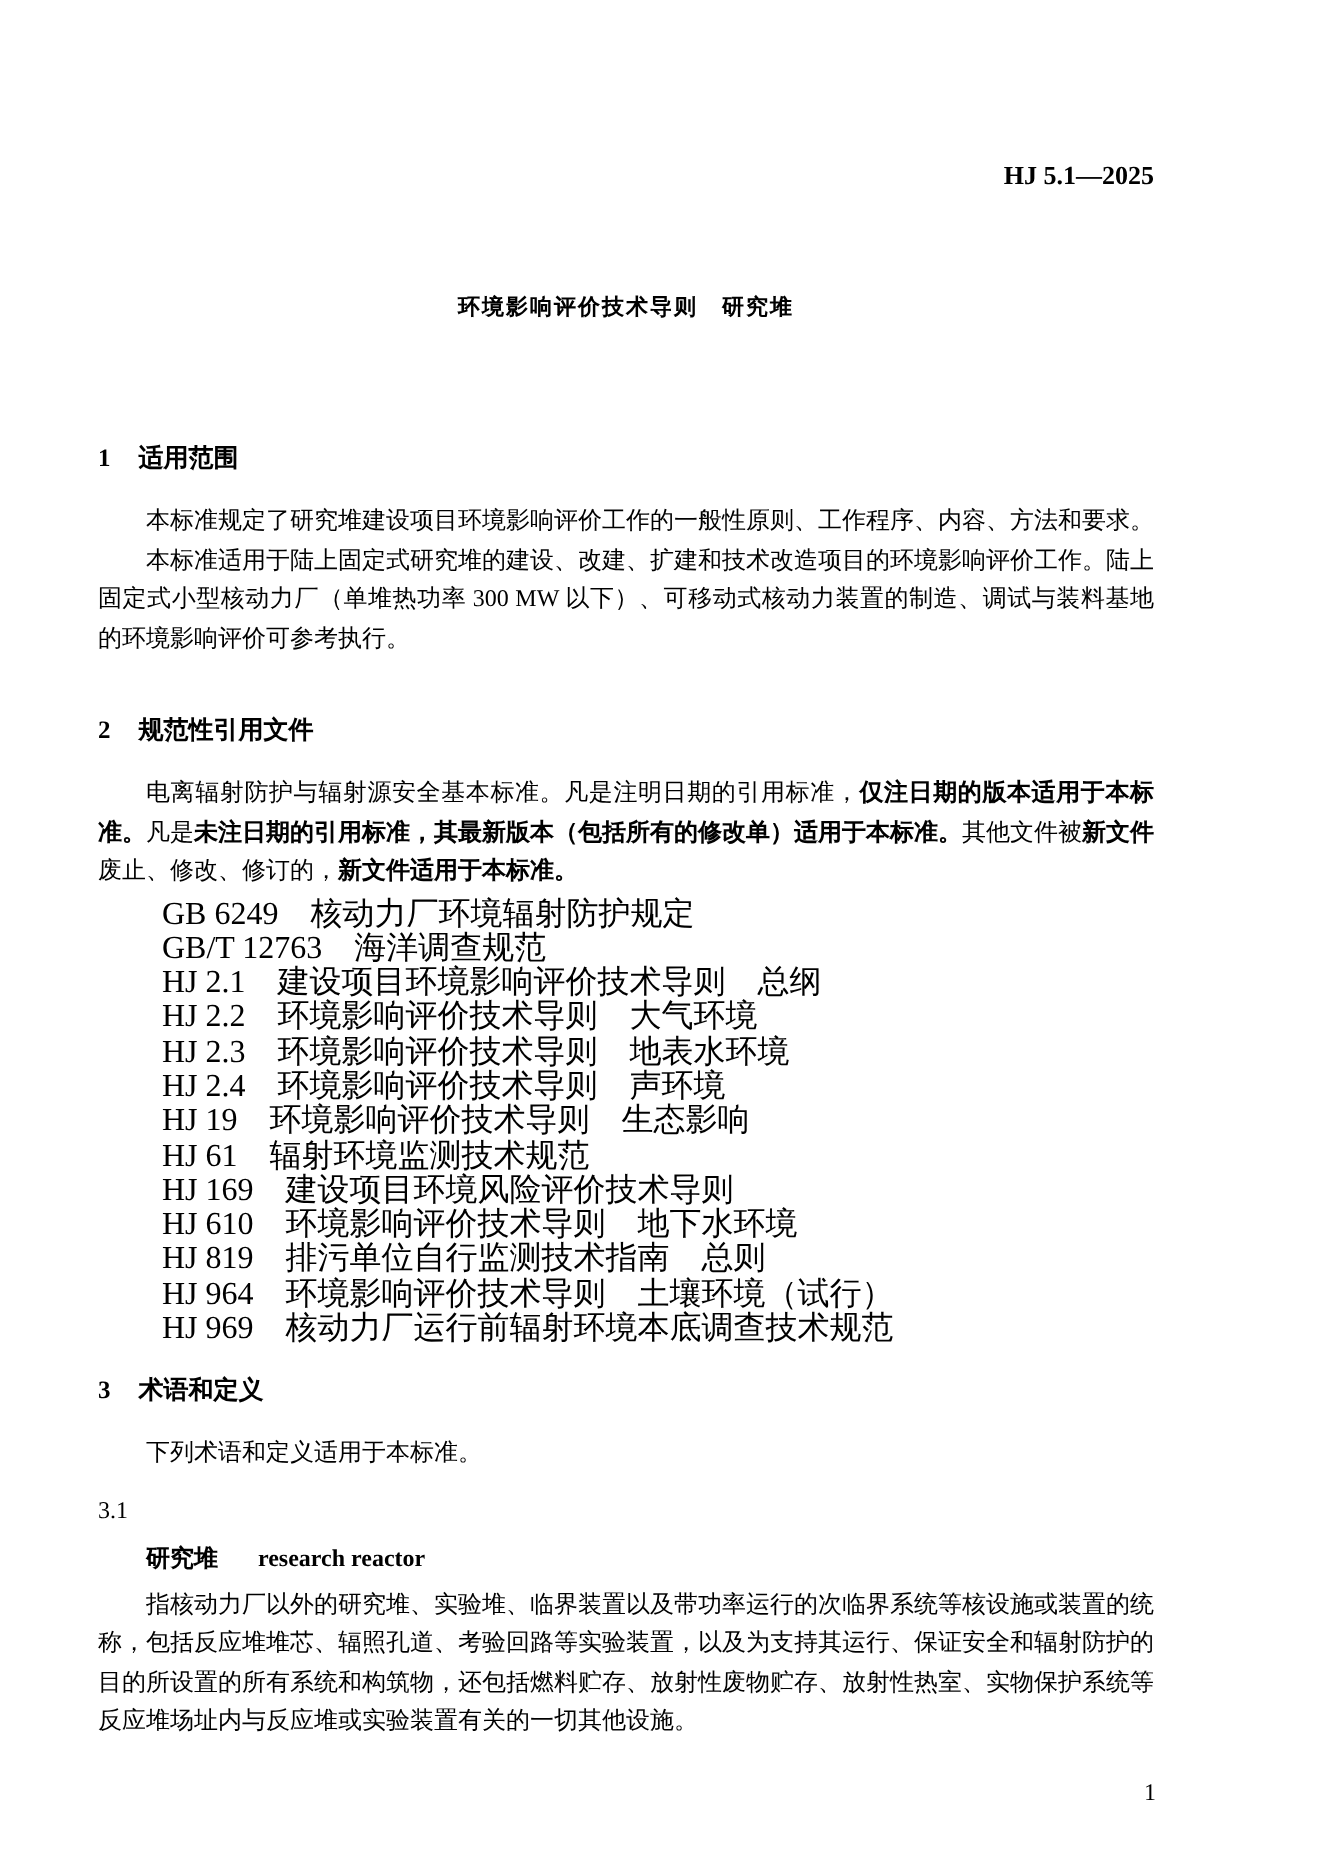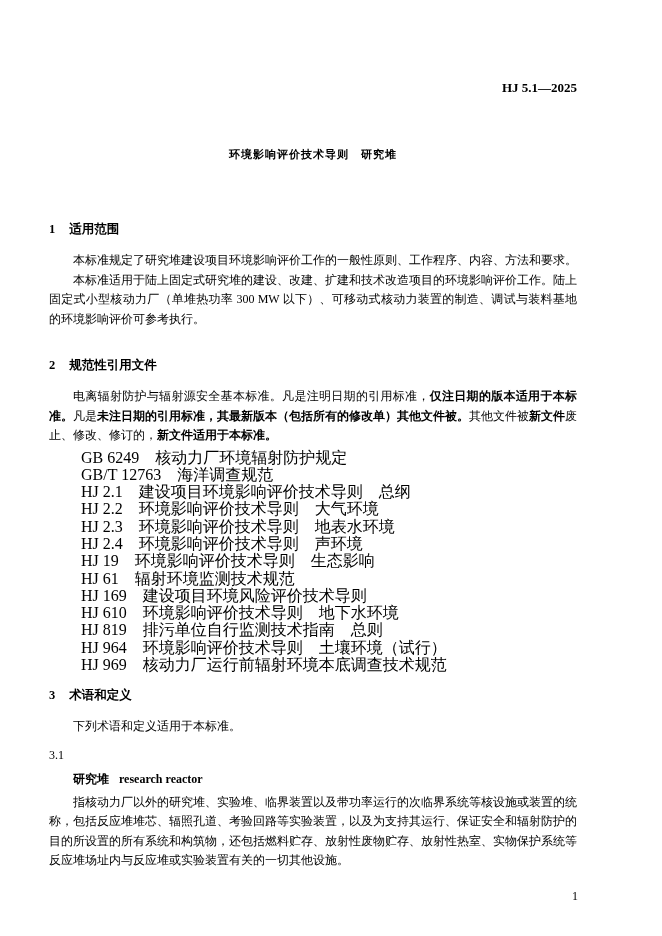--- a/index.html
+++ b/index.html
@@ -74,21 +74,21 @@
     font-size: 12px;
     line-height: 18px;
   }
   .term-heading {
     margin-top: 6px;
     padding-left: 2em;
     font-size: 12px;
     font-weight: bold;
     line-height: 18px;
   }
-  .term-heading .term-en { margin-left: 10px; text-align: center; }
+  .term-heading .term-en { margin-left: 20px; text-align: center; }
 
   .term-def { margin-top: 5px; }
 
   .page-number {
     position: absolute;
     right: 84px;
     bottom: 32px;
     font-size: 12px;
   }
 </style>
@@ -106,21 +106,21 @@
       <span class="sec-num">1</span><span>适用范围</span>
     </div>
     <p class="para">本标准规定了研究堆建设项目环境影响评价工作的一般性原则、工作程序、内容、方法和要求。</p>
     <p class="para tight">本标准适用于陆上固定式研究堆的建设、改建、扩建和技术改造项目的环境影响评价工作。陆上固定式小型核动力厂（单堆热功率 300 MW 以下）、可移动式核动力装置的制造、调试与装料基地的环境影响评价可参考执行。</p>
 
     <div class="sec-heading s2">
       <span class="sec-num">2</span><span>规范性引用文件</span>
     </div>
     <p class="para">
       
-    <span>电离辐射防护与辐射源安全基本标准。凡是注明日期的引用标准，</span><span class="bold">仅注日期的版本适用于本标准。</span><span>凡是</span><span class="bold">未注日期的引用标准，其最新版本（包括所有的修改单）其他文件被。</span><span>其他文件被</span><span class="bold">新文件</span><span>废止、修改、修订的，</span><span class="bold">新文件适用于本标准。</span></p>
+    <span>电离辐射防护与辐射源安全基本标准。凡是注明日期的引用标准，</span><span class="bold">仅注日期的版本适用于本标准。</span><span>凡是</span><span class="bold">未注日期的引用标准，其最新版本（包括所有的修改单）适用于本标准。</span><span>其他文件被</span><span class="bold">新文件</span><span>废止、修改、修订的，</span><span class="bold">新文件适用于本标准。</span></p>
     <ul class="ref-list">
 
     <li class="ref-item">GB 6249　核动力厂环境辐射防护规定</li>
         <li class="ref-item">GB/T 12763　海洋调查规范</li>
         <li class="ref-item">HJ 2.1　建设项目环境影响评价技术导则　总纲</li>
         <li class="ref-item">HJ 2.2　环境影响评价技术导则　大气环境</li>
         <li class="ref-item">HJ 2.3　环境影响评价技术导则　地表水环境</li>
         <li class="ref-item">HJ 2.4　环境影响评价技术导则　声环境</li>
         <li class="ref-item">HJ 19　环境影响评价技术导则　生态影响</li>
         <li class="ref-item">HJ 61　辐射环境监测技术规范</li>

